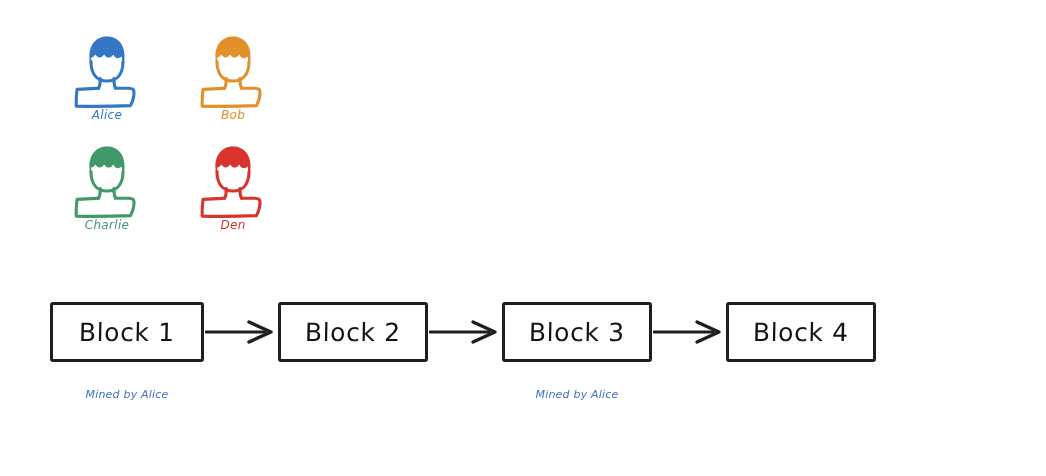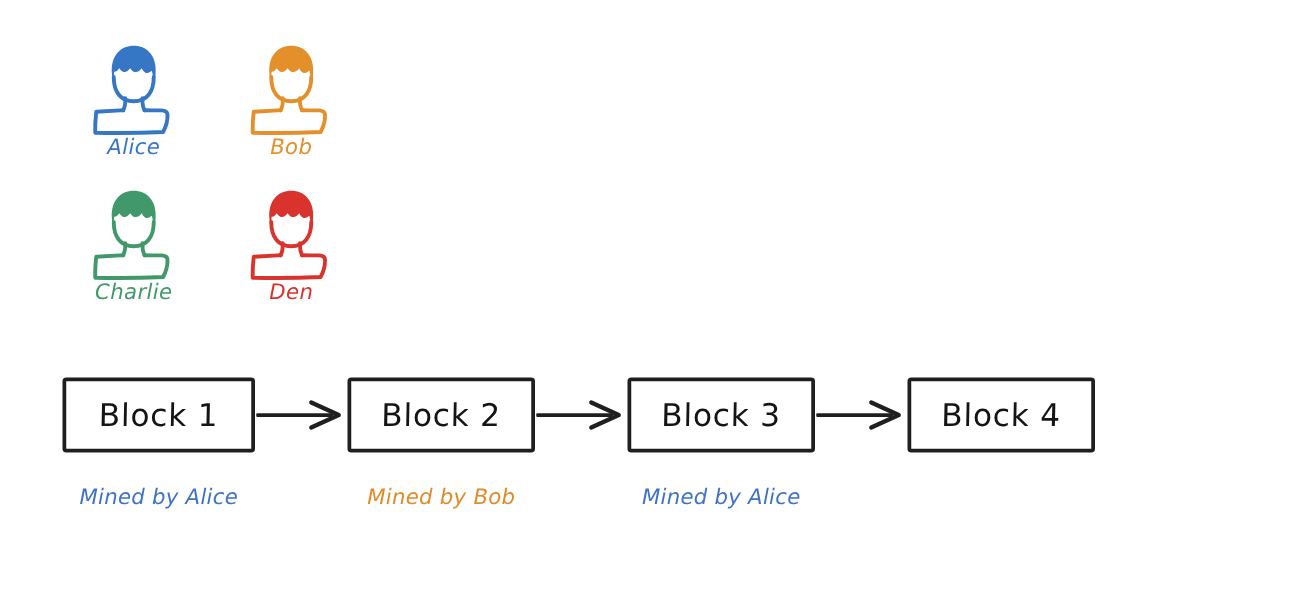--- a/index.html
+++ b/index.html
@@ -48,21 +48,21 @@
     display: block;
   }
   .participant .avatar-wrap svg {
     display: block;
     width: 80px;
     height: 82px;
   }
   .participant-name {
     margin-top: -2px;
     font-family: "DejaVu Sans", sans-serif;
-    font-size: 17px;
+    font-size: 12px;
     font-style: italic;
     letter-spacing: 0.3px;
     white-space: nowrap;
   }
 
   
   .chain {
     position: absolute;
     left: 50px;
     top: 302px;
@@ -93,21 +93,21 @@
     font-family: "DejaVu Sans", sans-serif;
     font-size: 25px;
     color: #141414;
     letter-spacing: 0.6px;
     white-space: nowrap;
     transform: skewX(-1.2deg);
   }
   .block-caption {
     margin-top: 26px;
     font-family: "DejaVu Sans", sans-serif;
-    font-size: 17px;
+    font-size: 11px;
     font-style: italic;
     letter-spacing: 0.2px;
     white-space: nowrap;
     text-align: center;
   }
   .arrow {
     width: 74px;
     height: 60px;
     display: flex;
     align-items: center;
@@ -207,21 +207,20 @@
       <svg width="72" height="26" viewBox="0 0 72 26" xmlns="http://www.w3.org/2000/svg">
         <path d="M1 13 L60 13" stroke="#1f1f1f" stroke-width="3" stroke-linecap="round" fill="none"></path>
         <path d="M44 3 L66 13 L44 23" stroke="#1f1f1f" stroke-width="3.4" stroke-linecap="round" stroke-linejoin="round" fill="none"></path>
       </svg>
     </div>
 
     <div class="chain-node">
       <div class="block block-wide">
         <span class="block-label">Block 2</span>
       </div>
-      <span class="block-caption" style="color:#DF8B2A">Mined by Bob</span>
     </div>
 
     <div class="arrow">
       <svg width="72" height="26" viewBox="0 0 72 26" xmlns="http://www.w3.org/2000/svg">
         <path d="M1 13 L60 13" stroke="#1f1f1f" stroke-width="3" stroke-linecap="round" fill="none"></path>
         <path d="M44 3 L66 13 L44 23" stroke="#1f1f1f" stroke-width="3.4" stroke-linecap="round" stroke-linejoin="round" fill="none"></path>
       </svg>
     </div>
 
     <div class="chain-node">

